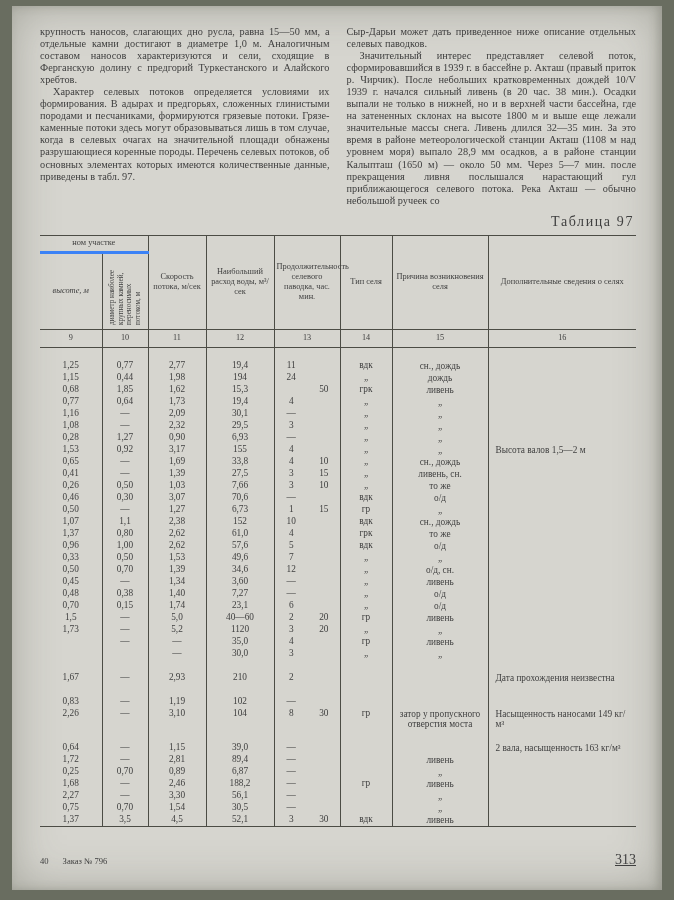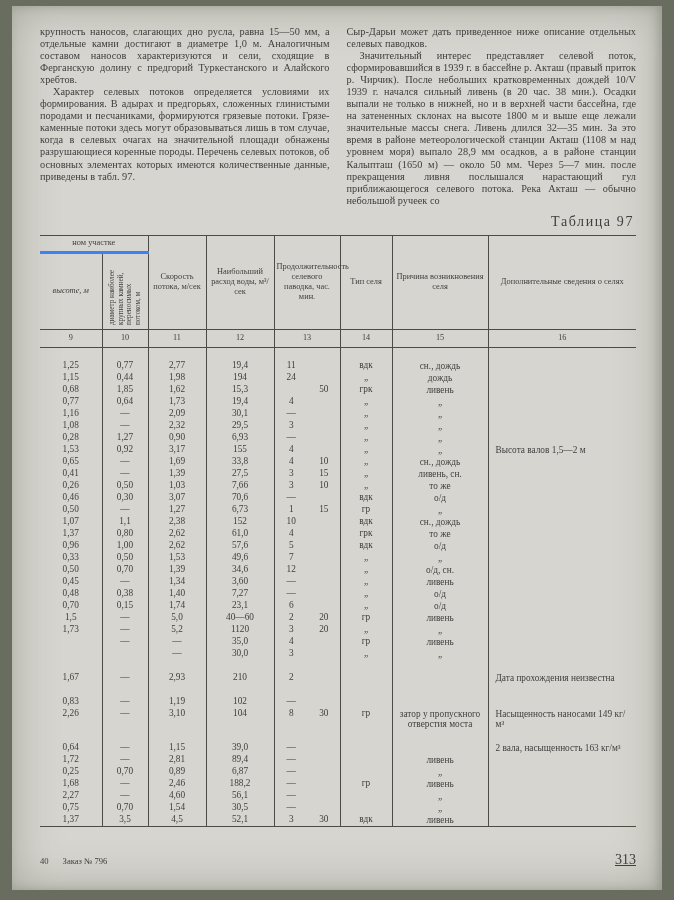--- a/index.html
+++ b/index.html
@@ -520,21 +520,21 @@
               <td class="c3">188,2</td>
               <td class="c4">—</td>
               <td class="c5"></td>
               <td class="c6">гр</td>
               <td class="c7">ливень</td>
               <td class="c8"></td>
             </tr>
             <tr>
               <td class="c0">2,27</td>
               <td class="c1">—</td>
-              <td class="c2">4,60</td>
+              <td class="c2">3,30</td>
               <td class="c3">56,1</td>
               <td class="c4">—</td>
               <td class="c5"></td>
               <td class="c6"></td>
               <td class="c7">„</td>
               <td class="c8"></td>
             </tr>
             <tr>
               <td class="c0">0,75</td>
               <td class="c1">0,70</td>

